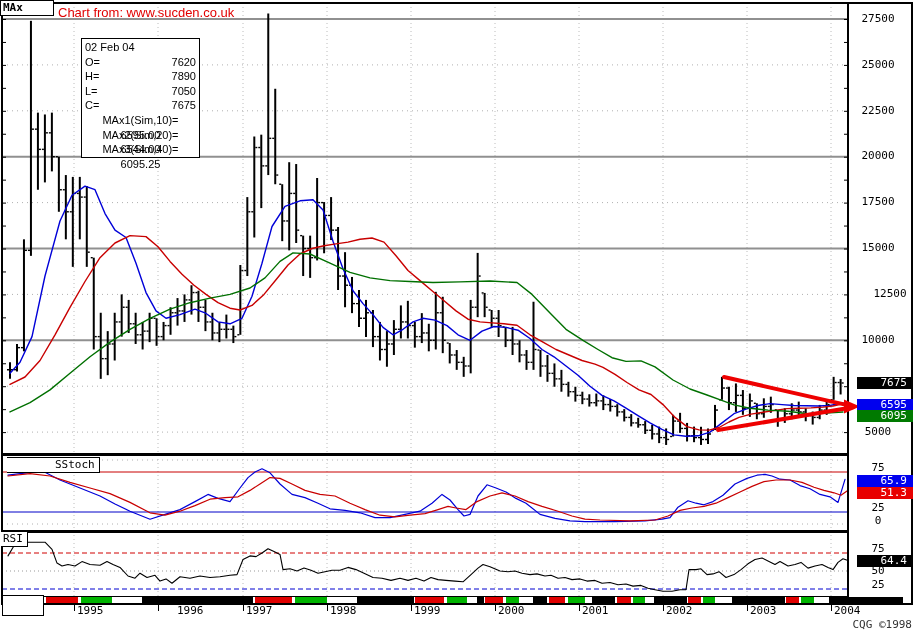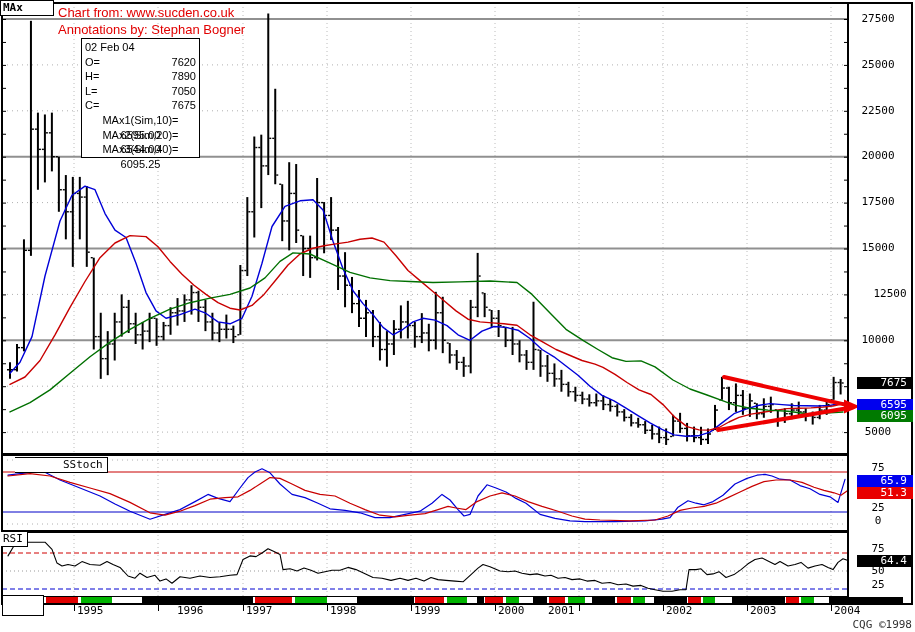--- a/index.html
+++ b/index.html
@@ -508,21 +508,20 @@
       <rect x="663" y="604" width="1" height="7" fill="#000"></rect>
       <rect x="747" y="604" width="1" height="7" fill="#000"></rect>
       <rect x="831" y="604" width="1" height="7" fill="#000"></rect>
       <line x1="724" y1="377.05672" x2="853" y2="406.396" stroke="#ee0000" stroke-width="4" stroke-linecap="round"></line>
       <line x1="718" y1="430.02531999999997" x2="853" y2="407.314" stroke="#ee0000" stroke-width="4" stroke-linecap="round"></line>
       <polygon points="844,399.396 860,406.396 844,413.396" fill="#ee0000"></polygon>
     </svg>
 
   <div class="abs panel-tag" id="max-tag">MAx</div>
   <div class="abs" id="src-line">Chart from: www.sucden.co.uk</div>
-  <div class="abs" id="ann-line">Annotations by: Stephan Bogner</div>
 
   <div class="abs" id="info-box">
     <div class="row single">02 Feb 04</div>
     <div class="row">
         <span>O=</span>
         <span>7620</span>
       </div>
     <div class="row">
         <span>H=</span>
         <span>7890</span>
@@ -533,21 +532,21 @@
       </div>
     <div class="row">
         <span>C=</span>
         <span>7675</span>
       </div>
     <div class="row single">MAx1(Sim,10)= 6595.00</div>
     <div class="row single">MAx2(Sim,20)= 6544.00</div>
     <div class="row single">MAx3(Sim,40)= 6095.25</div>
   </div>
 
-  <div class="abs panel-tag" style="left:15px;top:457px;padding-left:48px;">SStoch</div>
+  <div class="abs panel-tag" style="left:7px;top:457px;padding-left:48px;">SStoch</div>
   <div class="abs panel-tag" style="left:1px;top:531px;">RSI</div>
 
   <div class="abs" id="blank-box"></div>
   <div class="abs" id="cqg">CQG ©1998</div>
 
   <div id="labels-layer">
       <div class="abs axlbl" style="left: 848px; top: 13px;">27500</div>
       <div class="abs axlbl" style="left: 848px; top: 59px;">25000</div>
       <div class="abs axlbl" style="left: 848px; top: 105px;">22500</div>
       <div class="abs axlbl" style="left: 848px; top: 150px;">20000</div>
@@ -567,18 +566,18 @@
       <div class="abs badge" style="left: 857px; top: 410px; background: rgb(0, 122, 0);">6095</div>
       <div class="abs badge" style="left: 857px; top: 475px; background: rgb(0, 0, 238);">65.9</div>
       <div class="abs badge" style="left: 857px; top: 487px; background: rgb(232, 0, 0);">51.3</div>
       <div class="abs badge" style="left: 857px; top: 555px; background: rgb(0, 0, 0);">64.4</div>
       <div class="abs yrlbl" style="left: 77px; top: 605px;">1995</div>
       <div class="abs yrlbl" style="left: 161px; top: 605px; margin-left: 16px;">1996</div>
       <div class="abs yrlbl" style="left: 246px; top: 605px;">1997</div>
       <div class="abs yrlbl" style="left: 330px; top: 605px;">1998</div>
       <div class="abs yrlbl" style="left: 414px; top: 605px;">1999</div>
       <div class="abs yrlbl" style="left: 498px; top: 605px;">2000</div>
-      <div class="abs yrlbl" style="left: 548px; top: 605px;">2001</div>
+      <div class="abs yrlbl" style="left: 582px; top: 605px;">2001</div>
       <div class="abs yrlbl" style="left: 666px; top: 605px;">2002</div>
       <div class="abs yrlbl" style="left: 750px; top: 605px;">2003</div>
       <div class="abs yrlbl" style="left: 834px; top: 605px;">2004</div>
     </div>
 </div>
 
 </body></html>

